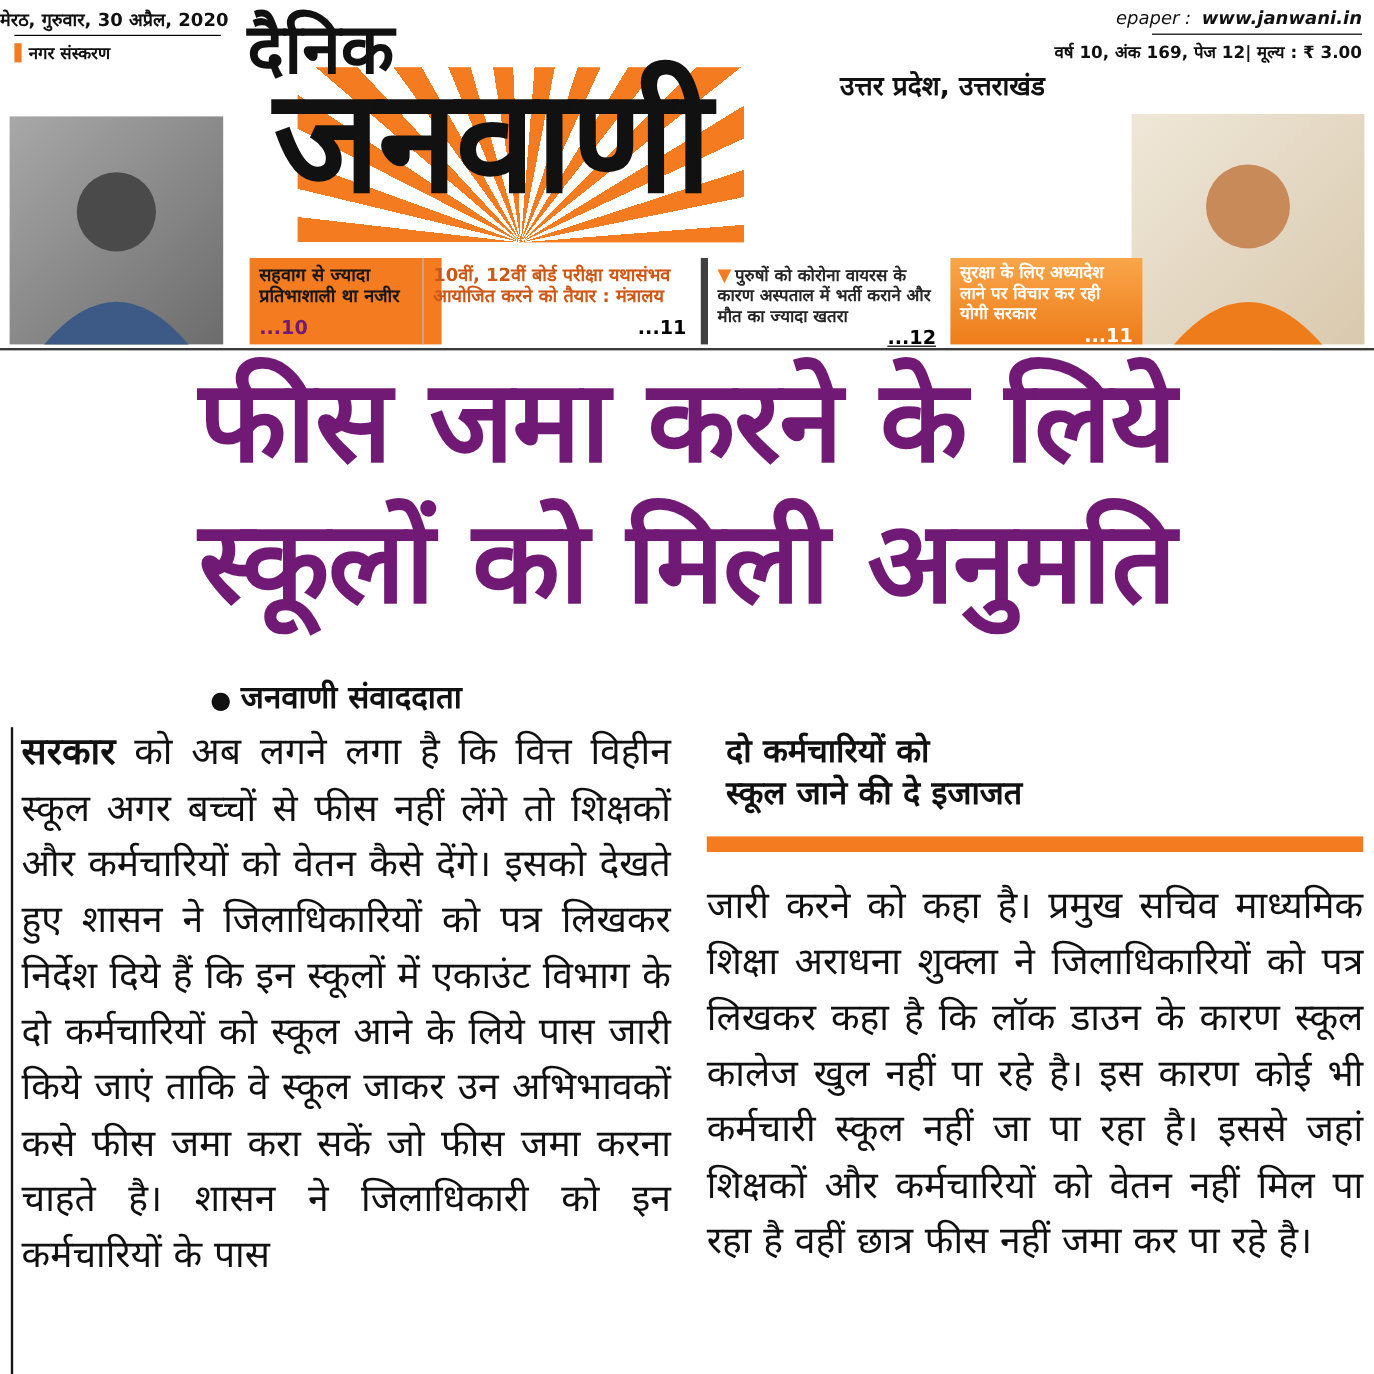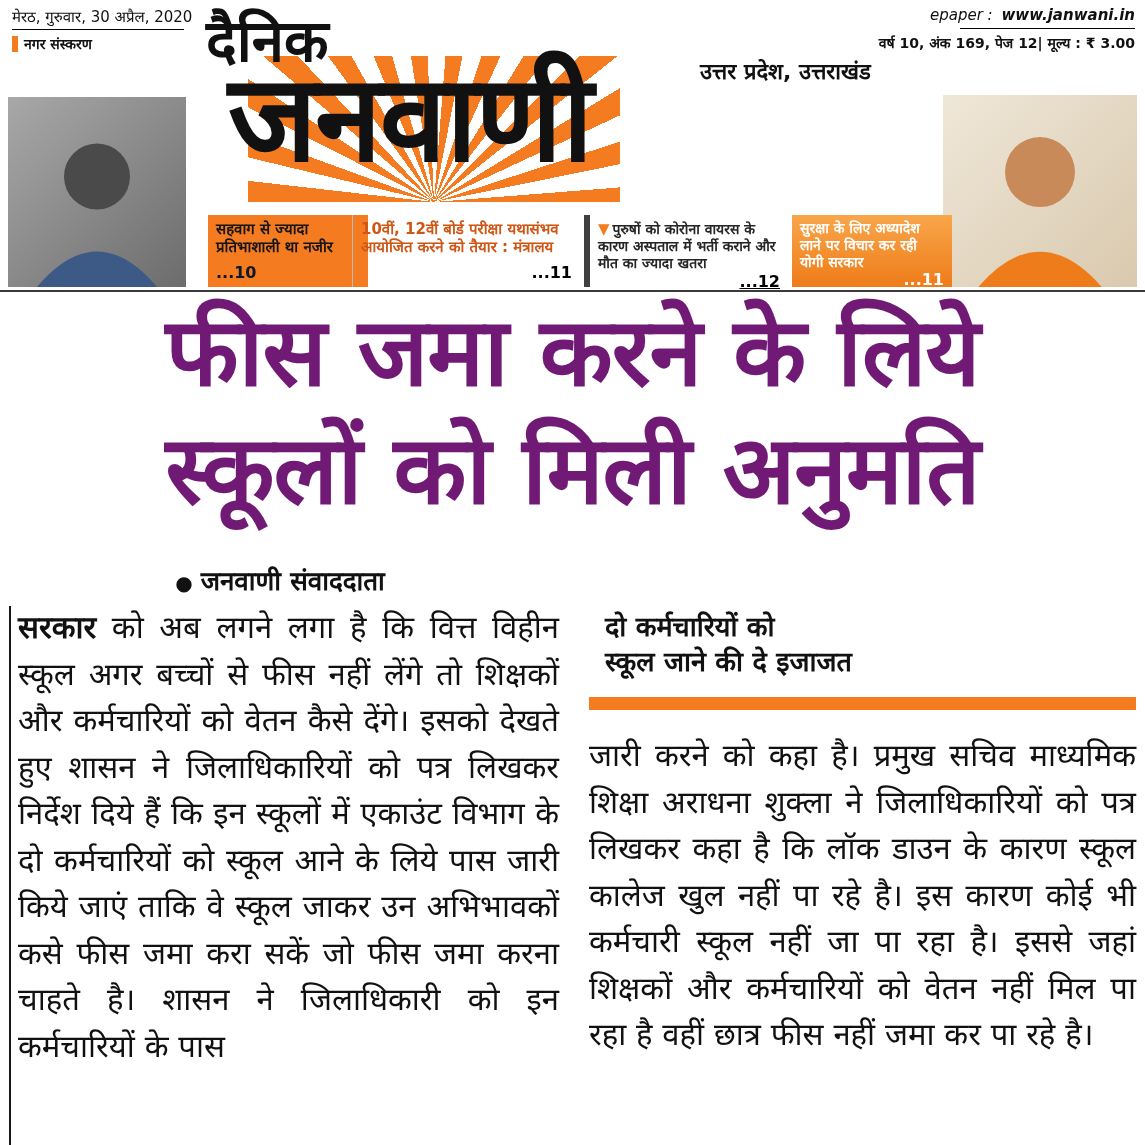--- a/index.html
+++ b/index.html
@@ -2,21 +2,21 @@
 <html><head>
 <meta charset="utf-8">
 <style>
   html,body{margin:0;padding:0;background:#e9e9e9;}
   .page{
     position:relative; width:1145px; height:1145px; margin:0 auto;
     background:#ffffff; overflow:hidden;
     font-family:"DejaVu Sans", sans-serif; color:#111;
   }
   
-  .dateline{position:absolute; left:12px; top:6px; font-size:15px; font-weight:400; white-space:nowrap;}
+  .dateline{position:absolute; left:0; top:6px; font-size:15px; font-weight:700; white-space:nowrap;}
   .dateline-rule{position:absolute; left:12px; top:29px; width:172px; height:1px; background:#000;}
   .edition{position:absolute; left:12px; top:34px; display:flex; align-items:center; gap:6px; font-size:14px; font-weight:700;}
   .edition-bar{width:6px; height:16px; background:#f47b20; display:inline-block;}
   .epaper{position:absolute; right:10px; top:6px; font-size:15px; font-style:italic; white-space:nowrap;}
   .epaper .lbl{font-weight:400; margin-right:4px;}
   .epaper .url{font-weight:800;}
   .epaper-rule{position:absolute; right:10px; top:28px; width:175px; height:1px; background:#000;}
   .issue-info{position:absolute; right:10px; top:33px; font-size:14px; font-weight:600; white-space:nowrap;}
 
   
@@ -37,21 +37,21 @@
   .photo-left{left:8px; top:97px; width:178px; height:190px; background:linear-gradient(135deg,#a8a8a8,#6c6c6c);}
   .photo-right{left:943px; top:95px; width:194px; height:192px; background:linear-gradient(135deg,#efe7d8,#d9c9ae);}
   .photo svg{position:absolute; bottom:-6px; left:50%; transform:translateX(-50%);}
 
   
   .teaser{position:absolute; top:215px; height:72px; box-sizing:border-box; padding:5px 8px;
     display:flex; flex-direction:column; justify-content:space-between; font-weight:700;}
   .teaser .txt{line-height:1.2;}
   .teaser .pg{font-size:16px; font-weight:800;}
   .t1{left:188px; width:160px; background:#f47b20; color:#161616; font-size:15px;margin-left:20px;}
-  .t1 .pg{color:#0f172a;}
+  .t1 .pg{color:#701a75;}
   .t2{left:352px; width:228px; color:#cf5716; font-size:15px; border-left:1px solid #bbb;}
   .t2 .pg{color:#000; align-self:flex-end;}
   .t3{left:584px; width:204px; color:#262626; font-size:14px; border-left:6px solid #404040;}
   .t3 .pg{color:#000000; align-self:flex-end;text-decoration:underline;}
   .t3 .tri{color:#f47b20; font-size:15px; margin-right:3px;}
   .t4{left:792px; width:160px; background:linear-gradient(180deg,#f9a64a,#ee7c19); color:#fff; font-size:14px;}
   .t4 .pg{color:#fff; align-self:flex-end;}
   .strip-rule{position:absolute; left:0; top:290px; width:1145px; height:2px; background:#3a3a3a;}
 
   

